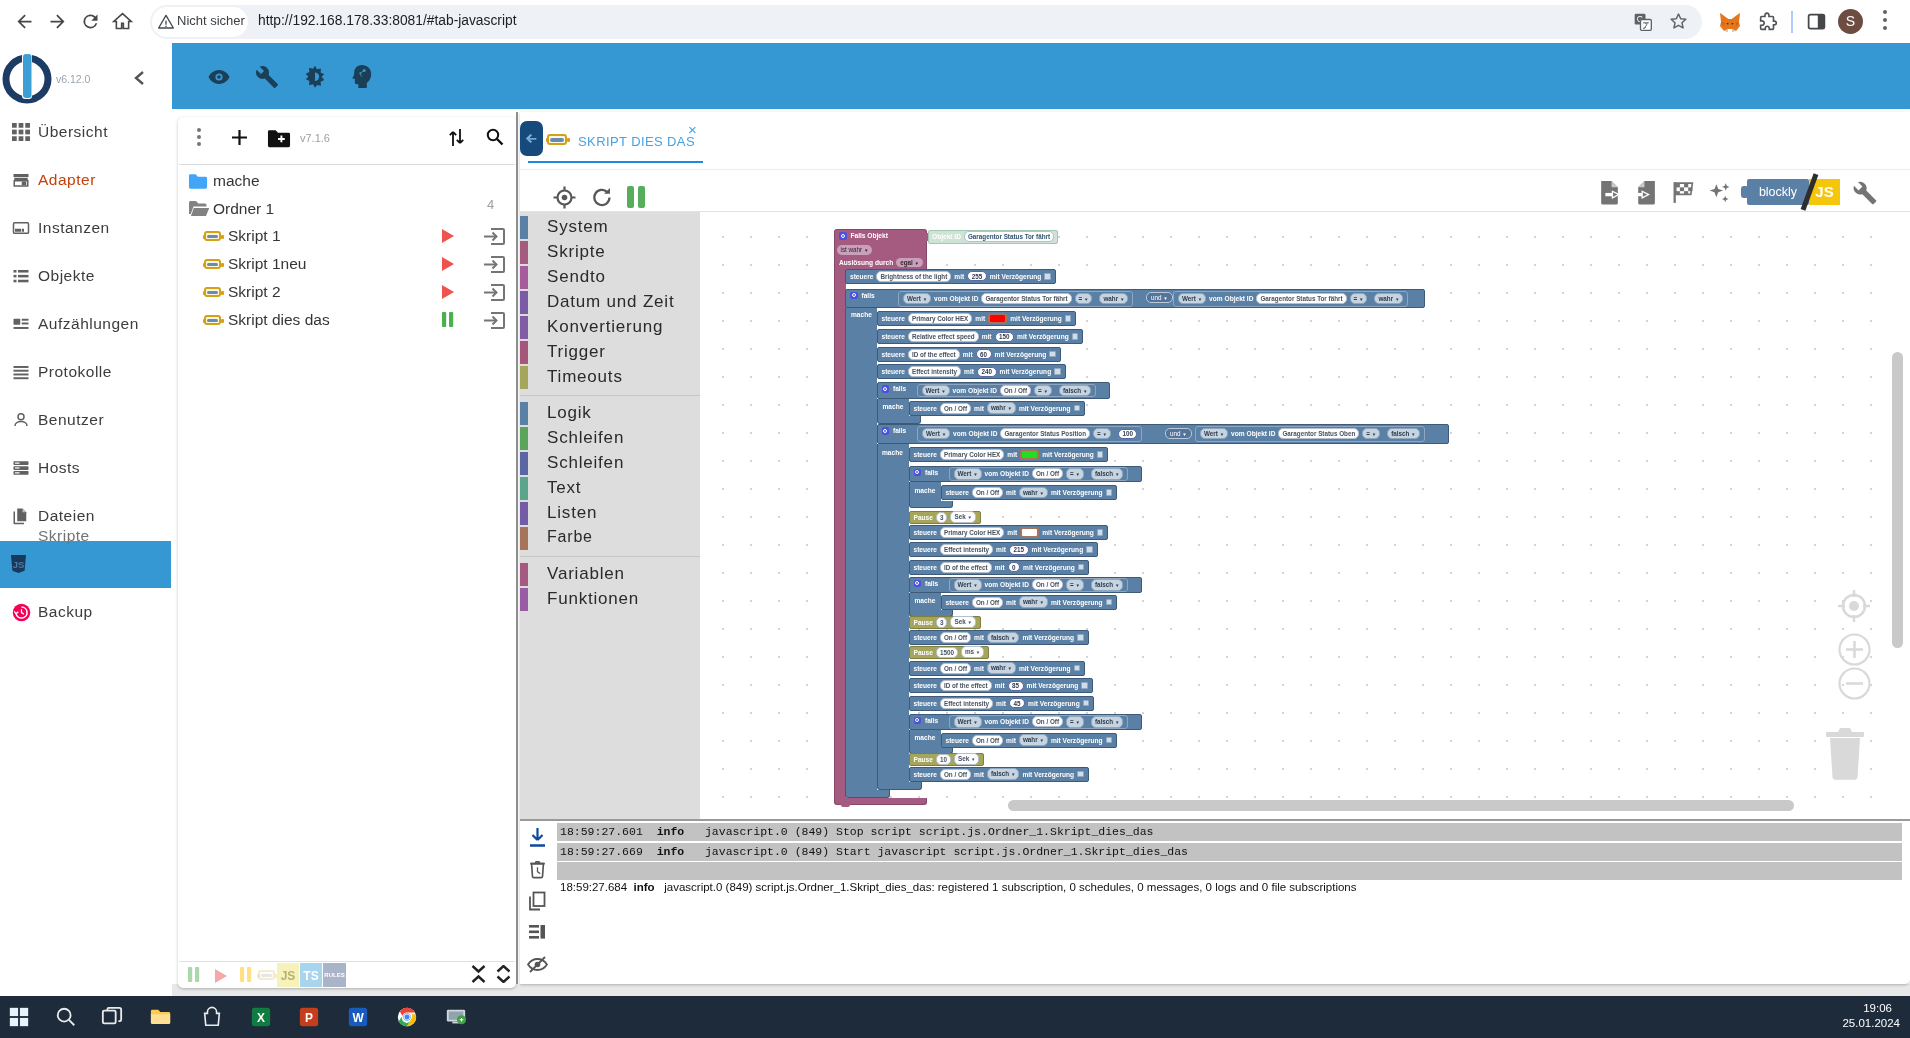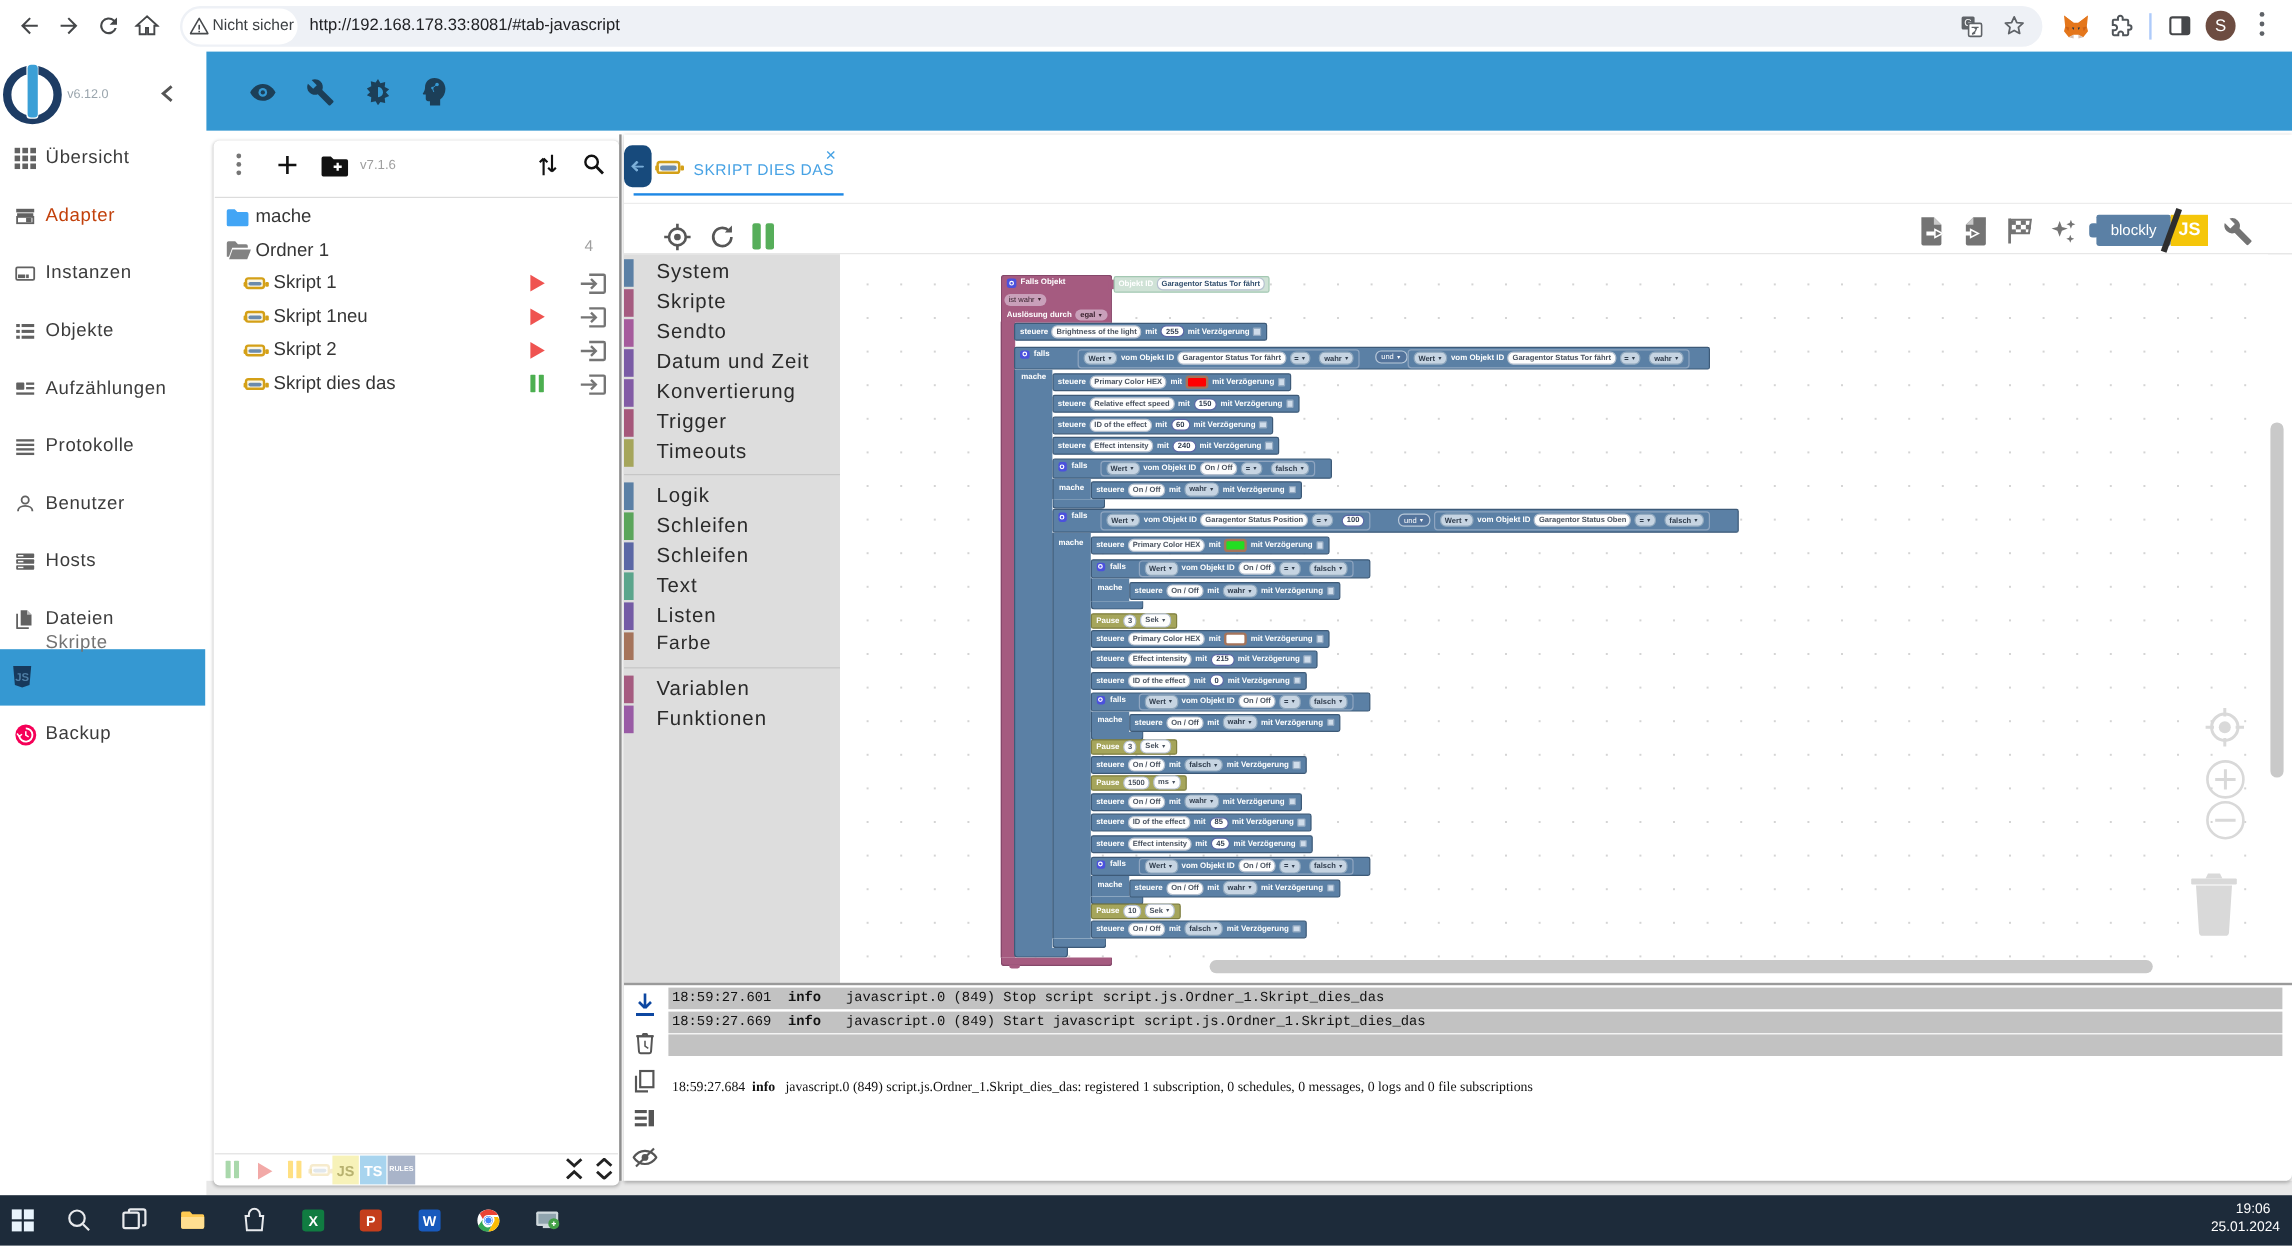--- a/index.html
+++ b/index.html
@@ -737,21 +737,21 @@
     <span class="dd">falsch <span class="car">▼</span></span>
     <span>mit Verzögerung</span>
     <span class="cb"></span>
   </div>
 <div class="ab" style="left:520px;top:819px;width:1390px;height:1.5px;background:#9a9a9a"></div>
 <div class="ab" style="left:557px;top:823px;width:1345px;height:18px;background:#c2c2c2"></div>
 <div class="t" style="left:560px;top:825px;font-family:'Liberation Mono',monospace;font-size:11.5px;color:#111">18:59:27.601&nbsp;&nbsp;<b>info</b>&nbsp;&nbsp;&nbsp;javascript.0 (849) Stop script script.js.Ordner_1.Skript_dies_das</div>
 <div class="ab" style="left:557px;top:842.5px;width:1345px;height:18px;background:#c2c2c2"></div>
 <div class="t" style="left:560px;top:844.5px;font-family:'Liberation Mono',monospace;font-size:11.5px;color:#111">18:59:27.669&nbsp;&nbsp;<b>info</b>&nbsp;&nbsp;&nbsp;javascript.0 (849) Start javascript script.js.Ordner_1.Skript_dies_das</div>
 <div class="ab" style="left:557px;top:862px;width:1345px;height:18px;background:#c2c2c2"></div>
-<div class="t" style="left:560px;top:900px;font-family:Liberation Serif, serif;font-size:11.5px;color:#111">18:59:27.684&nbsp;&nbsp;<b>info</b>&nbsp;&nbsp;&nbsp;javascript.0 (849) script.js.Ordner_1.Skript_dies_das: registered 1 subscription, 0 schedules, 0 messages, 0 logs and 0 file subscriptions</div>
+<div class="t" style="left:560px;top:881px;font-family:Liberation Sans, sans-serif;font-size:11.5px;color:#111">18:59:27.684&nbsp;&nbsp;<b>info</b>&nbsp;&nbsp;&nbsp;javascript.0 (849) script.js.Ordner_1.Skript_dies_das: registered 1 subscription, 0 schedules, 0 messages, 0 logs and 0 file subscriptions</div>
 <svg class="ab" style="left:528px;top:827px" width="19" height="21" viewBox="0 0 19 21">
     <path d="M9.5 1v12m0 0 5-5m-5 5-5-5" fill="none" stroke="#0d47a1" stroke-width="2.2"></path>
     <path d="M2 18.5h15" stroke="#0d47a1" stroke-width="2.5"></path>
   </svg>
 <svg class="ab" style="left:528px;top:859px" width="19" height="21" viewBox="0 0 19 23">
     <path d="M3 5h13l-1 14a1.5 1.5 0 0 1-1.5 1.4h-8A1.5 1.5 0 0 1 4 19L3 5z" fill="none" stroke="#555" stroke-width="1.8"></path>
     <path d="M1.5 5h16M7 5l1-2h3l1 2" fill="none" stroke="#555" stroke-width="1.8"></path>
     <path d="M9.5 9v5l3 2" fill="none" stroke="#555" stroke-width="1.4"></path>
   </svg>
 <svg class="ab" style="left:528px;top:891px" width="18" height="20" viewBox="0 0 18 20">

